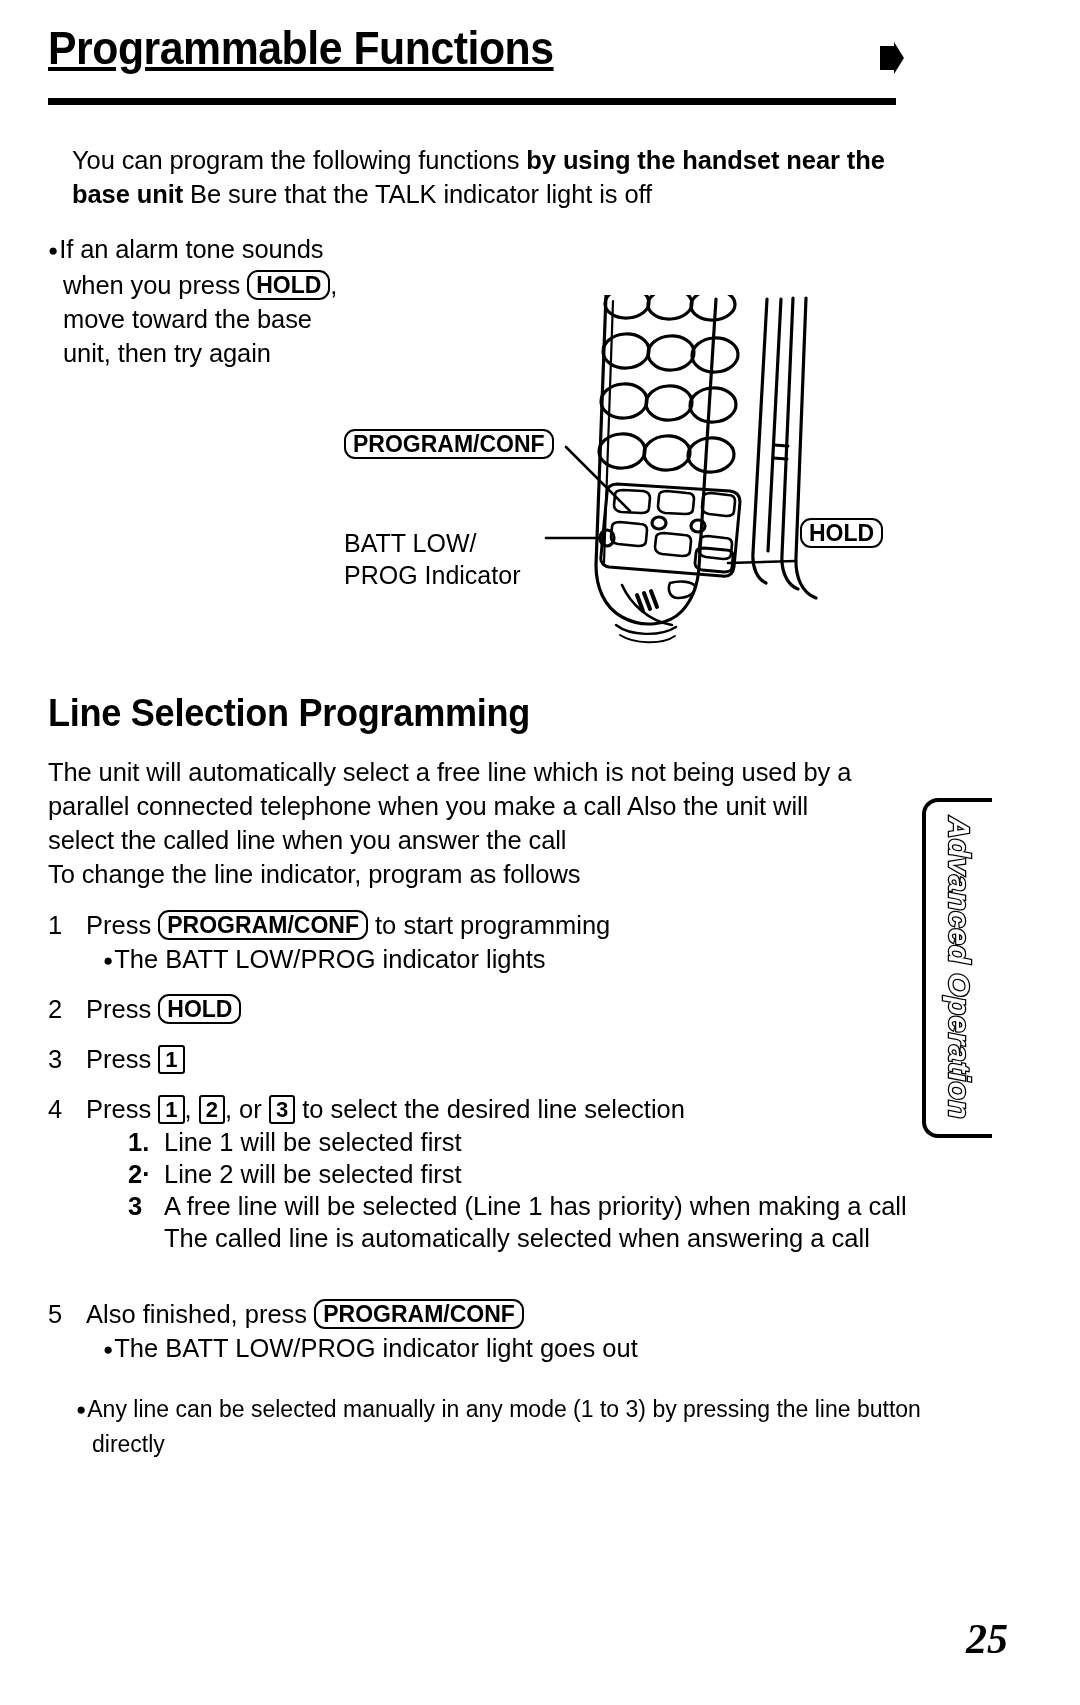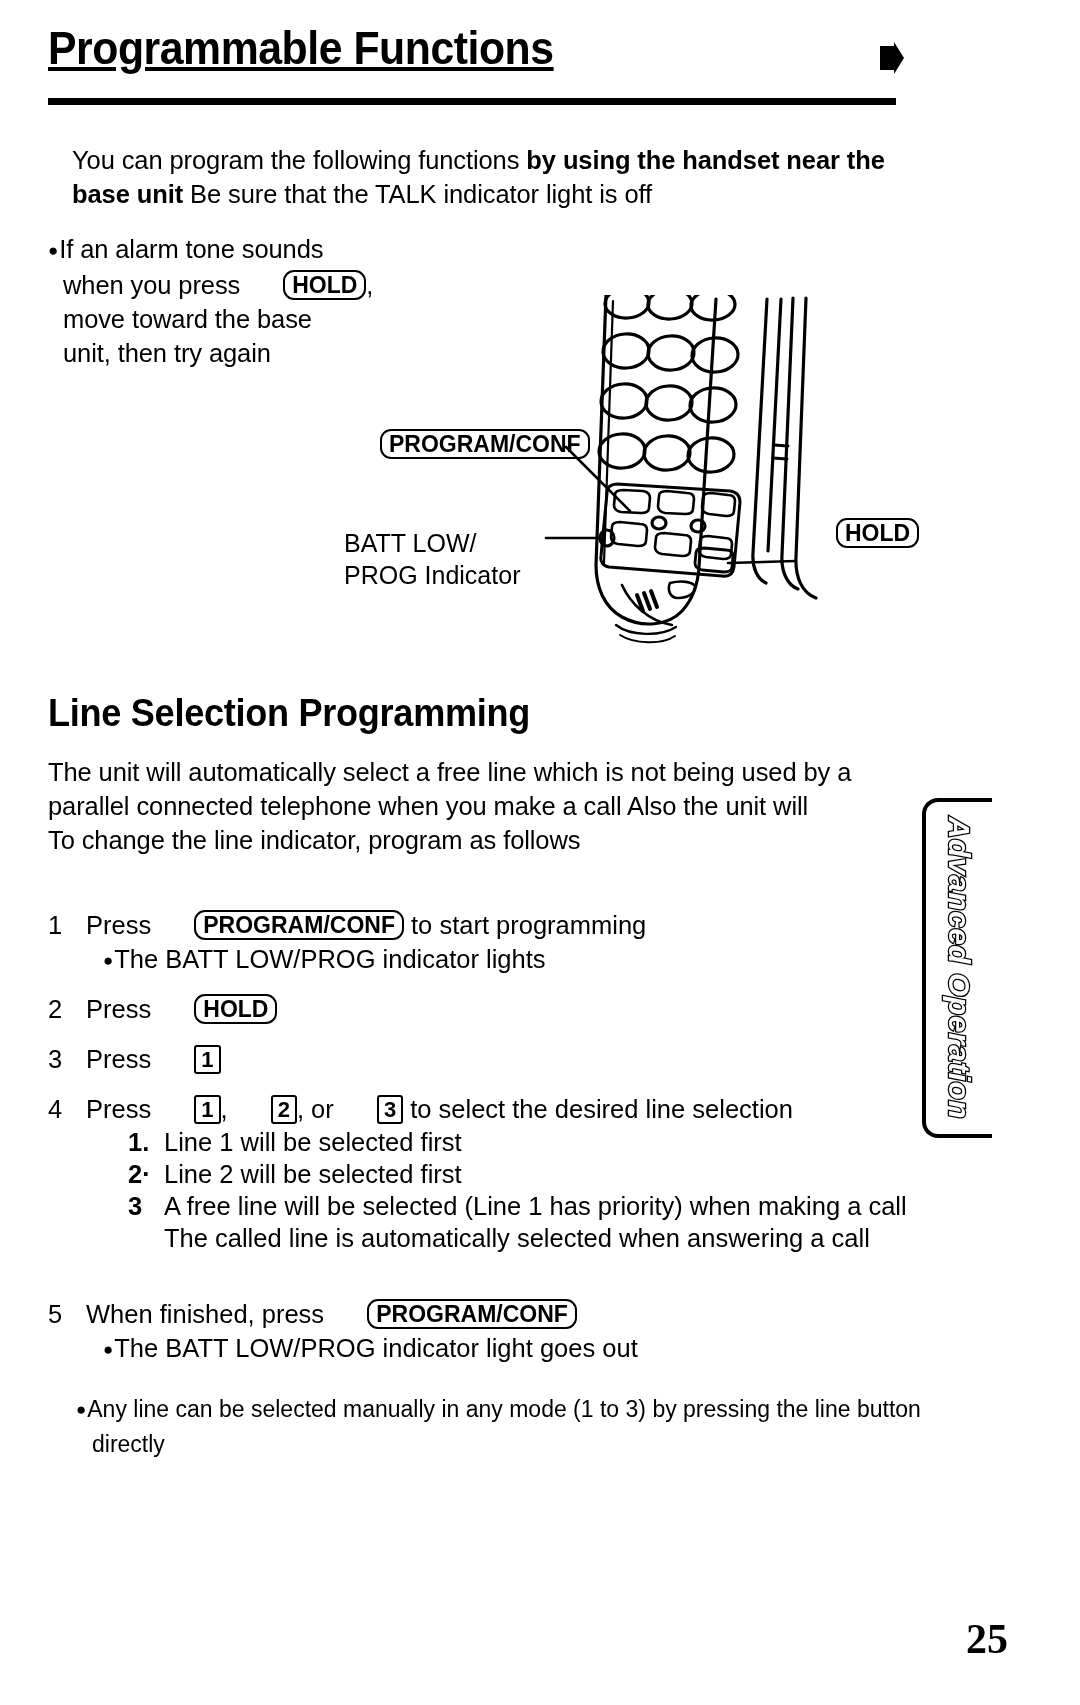--- a/index.html
+++ b/index.html
@@ -89,21 +89,20 @@
     display: inline-block;
     border: 2.5px solid #000;
     border-radius: 11px;
     padding: 0 7px;
     font-weight: bold;
     font-size: 23px;
     line-height: 26px;
     letter-spacing: 0px;
     vertical-align: 1px;
     white-space: nowrap;
-    margin-left: 36px;
   }
   .keycap.sq {
     border-radius: 3px;
     border-width: 2.5px;
     padding: 0 5px;
     font-size: 22px;
     line-height: 25px;
   }
 
   
@@ -244,20 +243,21 @@
     -webkit-text-stroke: 2.5px #000;
     paint-order: stroke fill;
   }
 
   
   #page-number {
     position: absolute;
     right: 72px;
     bottom: 42px;
     font-family: "Liberation Serif", serif;
+    font-style: italic;
     font-weight: bold;
     font-size: 42px;
   }
 </style>
 </head>
 <body>
 
 <div id="page-header">
   <h1 id="page-title">Programmable Functions</h1>
   <svg id="header-arrow" viewBox="0 0 28 32">
@@ -360,20 +360,21 @@
   <div class="callout" id="callout-hold">
     <span class="keycap">HOLD</span>
   </div>
 </div>
 
 <div id="section-heading">Line Selection Programming</div>
 
 <div id="section-para" class="para">
   <span style="display:block;">The unit will automatically select a free line which is not being used by a</span>
   <span style="display:block;">parallel connected telephone when you make a call  Also the unit will</span>
+  <span style="display:block;">select the called line when you answer the call</span>
   <span style="display:block;">To change the line indicator, program as follows</span>
 </div>
 
 <div id="steps">
 
   <div class="step">
     <span class="step-num">1</span>
     <span>Press </span><span class="keycap">PROGRAM/CONF</span><span> to start programming</span>
     <div class="step-sub dot">The BATT LOW/PROG indicator lights</div>
   </div>
@@ -406,21 +407,21 @@
   </div>
   <div class="opt" style="width:760px;">
     <span class="opt-num">3</span>
     <span>A free line will be selected (Line 1 has priority) when making a call  The called line is automatically selected when answering a call</span>
   </div>
 </div>
 
 <div id="step5">
   <div class="step" style="margin-bottom:0;">
     <span class="step-num">5</span>
-    <span>When finished, press </span><span class="keycap">PROGRAM/CONF</span>
+    <span>Also finished, press </span><span class="keycap">PROGRAM/CONF</span>
     <div class="step-sub dot">The BATT LOW/PROG indicator light goes out</div>
   </div>
 </div>
 
 <div id="final-note" class="dot">Any line can be selected manually in any mode (1 to 3) by pressing the line button directly</div>
 
 <div id="side-tab">
   <div id="side-tab-label">Advanced Operation</div>
 </div>
 

